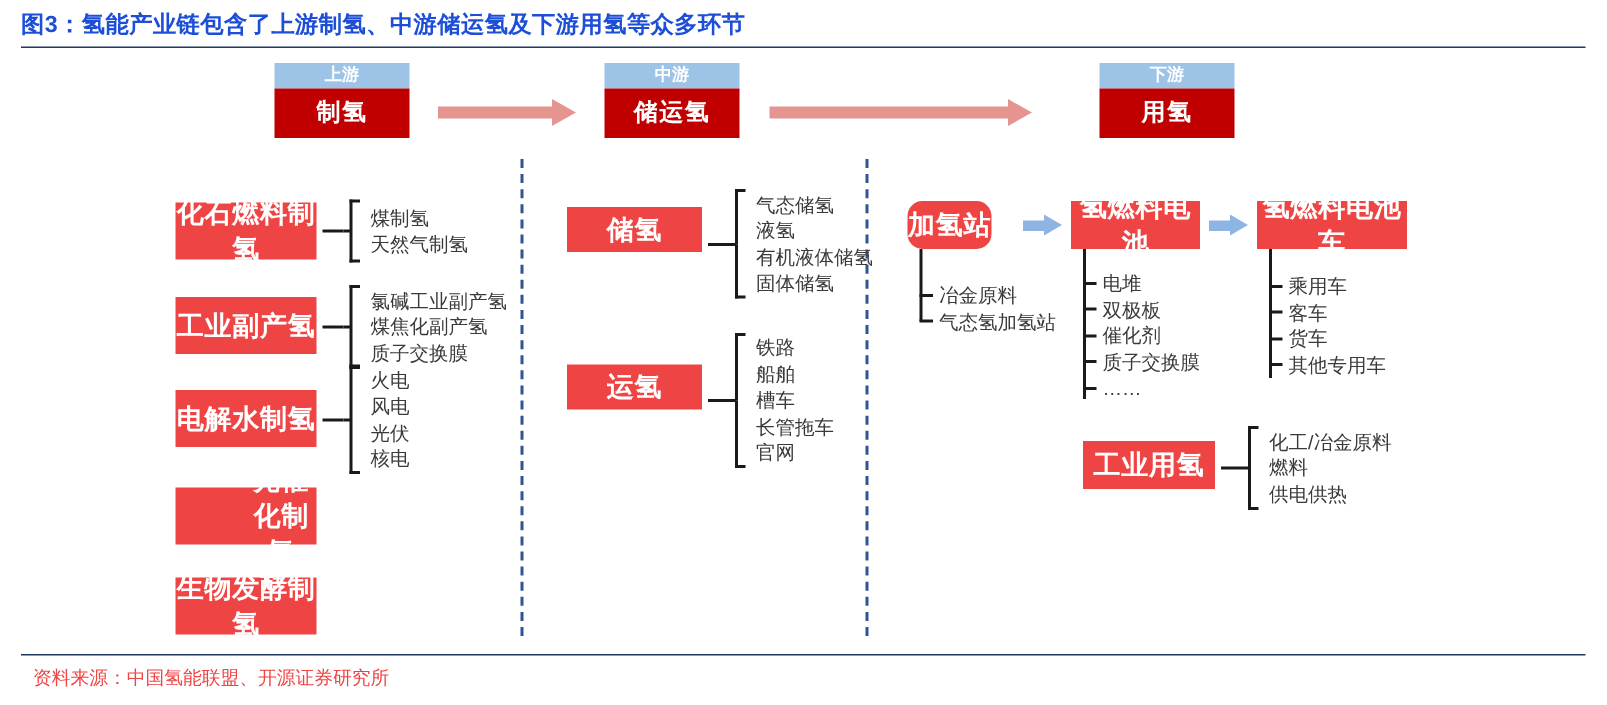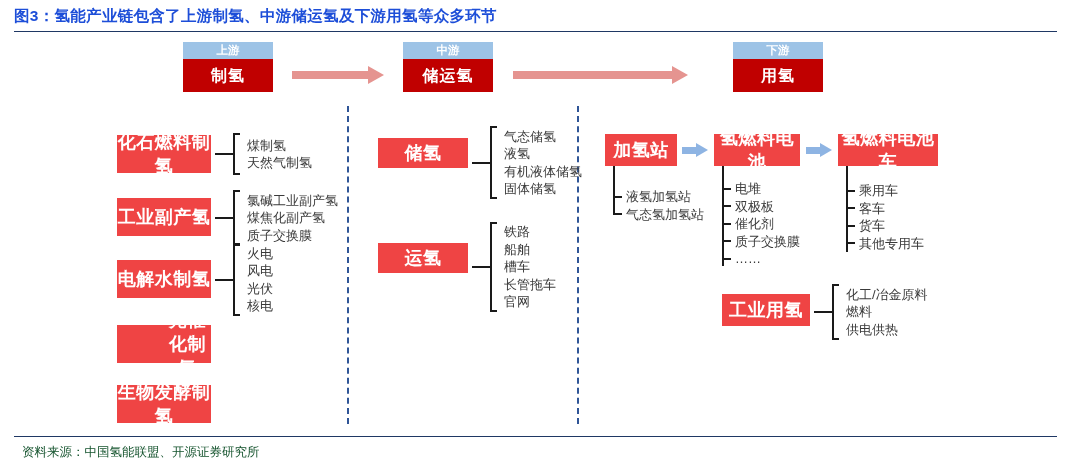--- a/index.html
+++ b/index.html
@@ -17,21 +17,21 @@
     font-size: 15.5px; font-weight: bold; color: #1d4ed8;
     letter-spacing: .3px; white-space: nowrap;
   }
   .rule { position: absolute; left: 14px; width: 1043px; height: 1px; background: #1F3864; }
   .rule.top { top: 31px; }
   .rule.bottom { top: 436px; height: 1px; background: #1F3864; }
 
   
   .source {
     position: absolute; left: 22px; top: 444px;
-    font-size: 12.5px; color: #14532d; white-space: nowrap;
+    font-size: 12.5px; color: #ef4444; white-space: nowrap;
   }
 
   
   .divider {
     position: absolute; top: 106px; width: 0; height: 318px;
     border-left: 2px dashed #2F5597;
   }
 
   
   .stage { position: absolute; width: 90px; }
@@ -227,31 +227,31 @@
       </div>
     <div class="brace-items">
       <div>铁路</div>
       <div>船舶</div>
       <div>槽车</div>
       <div>长管拖车</div>
       <div>官网</div>
     </div>
   </div>
 
-  <div class="node" style="left:605px; top:134px; width:72px; height:32px;">加氢站</div>
+  <div class="node" style="left:605px; top:134px; width:56px; height:32px;border-radius:10px;">加氢站</div>
   <div class="smallarrow" style="left:682px; top:143px;">
     <div class="shaft"></div>
       <div class="head"></div>
   </div>
   <div class="tree" style="left:613px; top:166px;">
     <div class="spine" style="height:48px;"></div>
     <div class="rows" style="top:22px;">
       <div class="row">
         <span class="tick"></span>
-          <span class="txt">液氢加氢站</span>
+          <span class="txt">冶金原料</span>
       </div>
       <div class="row">
         <span class="tick"></span>
           <span class="txt">气态氢加氢站</span>
       </div>
     </div>
   </div>
 
   <div class="node" style="left:714px; top:134px; width:86px; height:32px;">氢燃料电池</div>
   <div class="smallarrow" style="left:806px; top:143px;">

